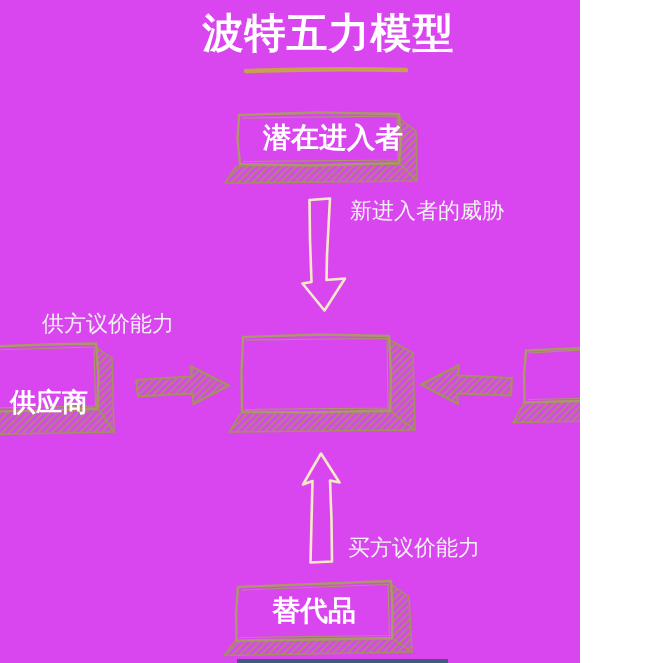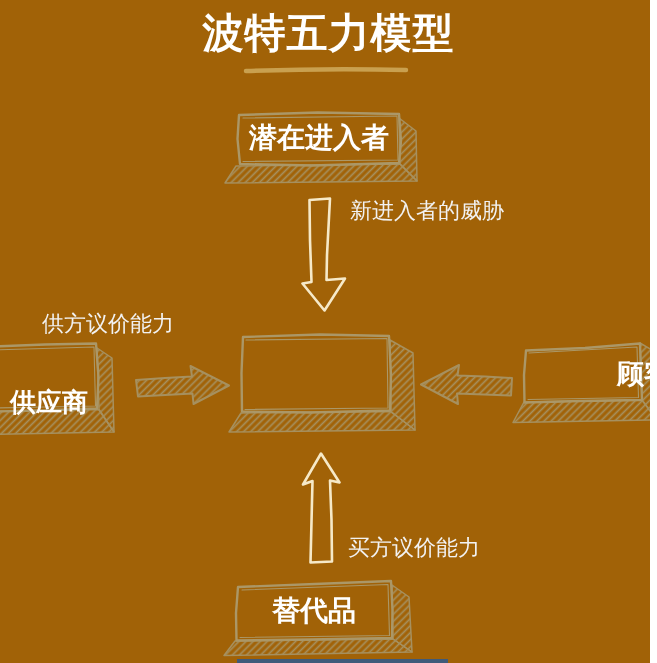--- a/index.html
+++ b/index.html
@@ -1,36 +1,36 @@
 <!DOCTYPE html>
 <html><head>
 <meta charset="utf-8">
 <style>
   html,body{margin:0;padding:0;}
   .canvas{
     position:relative;
-    width:650px;height:663px;
-    background:#a16207;
+    width:580px;height:663px;
+    background:#d946ef;
     overflow:hidden;
     font-family:"Liberation Sans","DejaVu Sans",sans-serif;
   }
   .gfx{position:absolute;left:0;top:0;}
   .txt{position:absolute;color:#fdfdfd;}
   .title{
     left:0;top:6px;width:657px;
     text-align:center;
     font-size:41px;font-weight:900;letter-spacing:1px;
     color:#ffffff;
   }
   .node-label{
     display:flex;align-items:center;justify-content:center;
     text-align:center;
     font-weight:800;color:#ffffff;
   }
-  .node-top   {left:238px;top:112px;width:162px;height:52px;font-size:28px;}
+  .node-top   {left:252px;top:112px;width:162px;height:52px;font-size:28px;}
   .node-center{left:242px;top:336px;width:148px;height:76px;font-size:26px;line-height:1.18;white-space:pre-line;}
   .node-left  {left:0px;  top:345px;width:98px; height:64px;font-size:26px;margin-top:25px;}
   .node-right {left:536px;top:346px;width:120px;height:56px;font-size:27px;margin-left:48px;}
   .node-bottom{left:236px;top:583px;width:156px;height:56px;font-size:28px;}
   .force-label{font-size:22px;font-weight:400;color:#f2f2f2;}
   .force-top   {left:350px;top:196px;}
   .force-left  {left:42px; top:309px;}
   .force-right {left:447px;top:309px;}
   .force-bottom{left:348px;top:533px;}
   .box   {fill:none;stroke:#ab9767;stroke-width:2.4;stroke-linejoin:round;stroke-linecap:round;}

